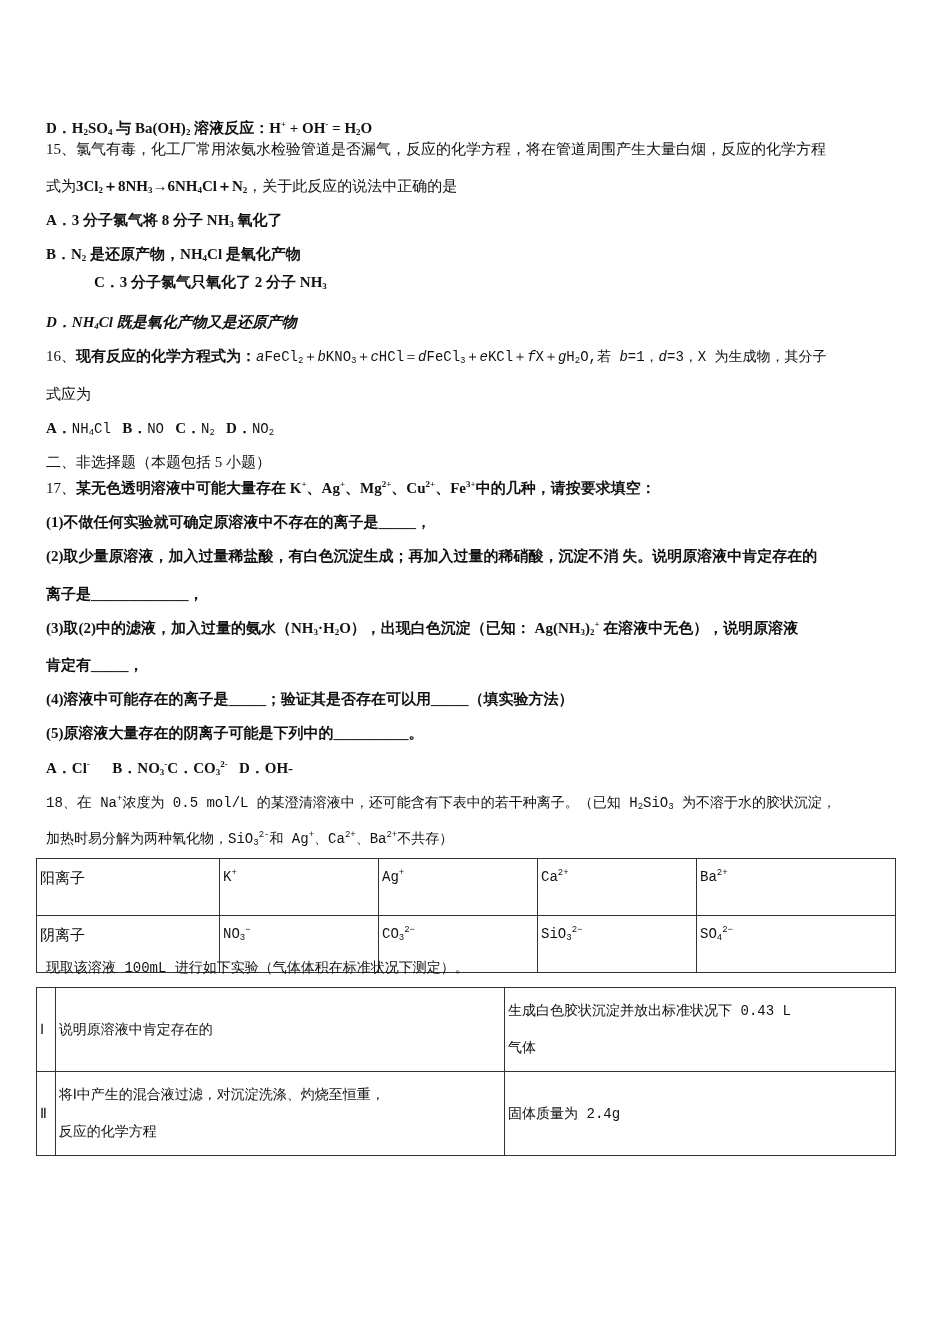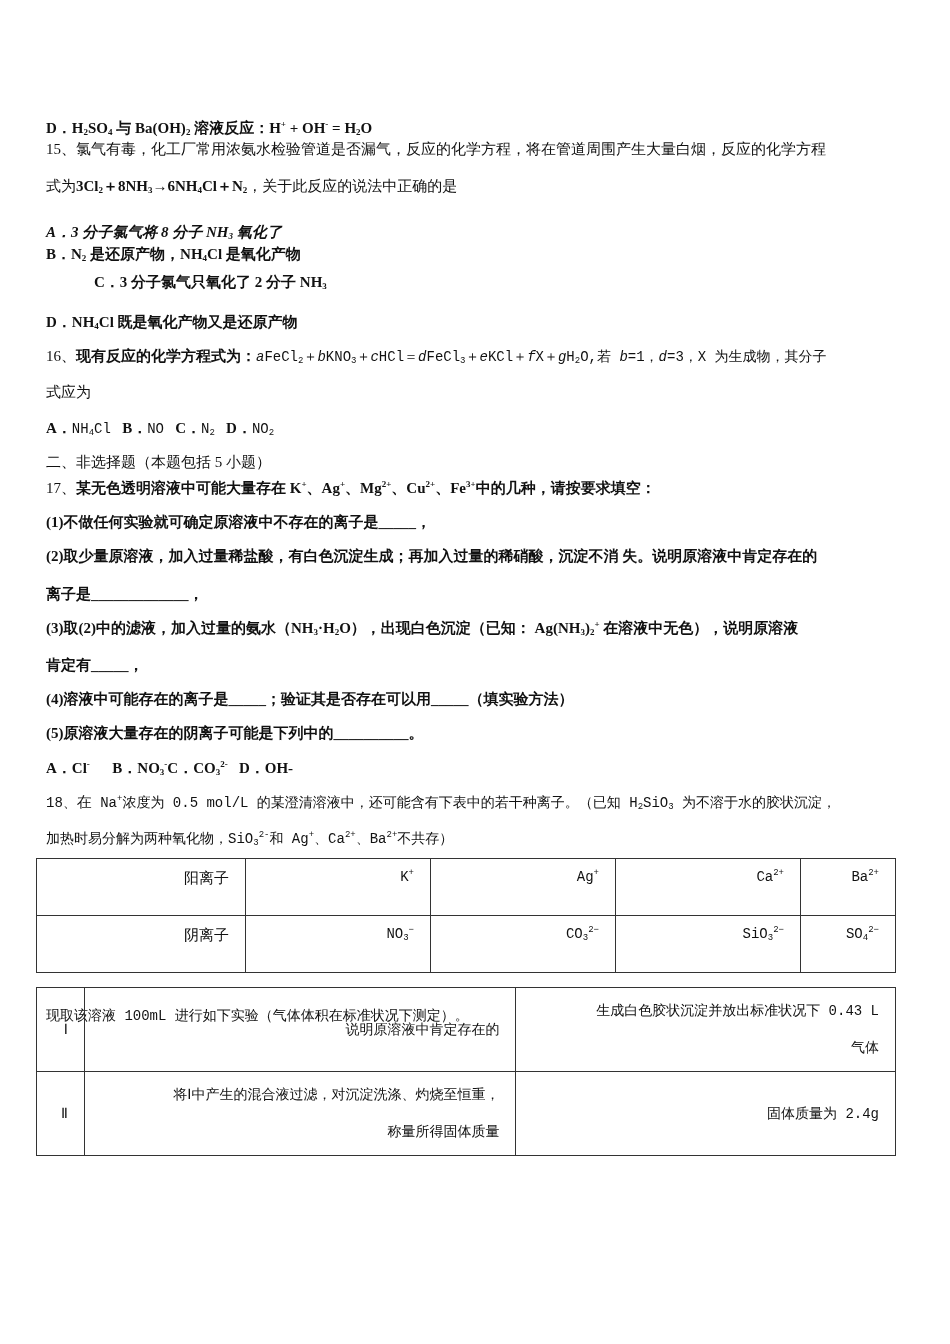--- a/index.html
+++ b/index.html
@@ -5,46 +5,46 @@
   html, body { margin: 0; padding: 0; background: #ffffff; }
   body { width: 950px; height: 1344px; position: relative; overflow: hidden;
          font-family: "Liberation Serif", "DejaVu Serif", serif; color: #111; }
   .line { position: absolute; left: 46px; font-size: 15px; white-space: nowrap; line-height: 20px; }
   .b { font-weight: bold; }
   .mono { font-family: "Liberation Mono", "DejaVu Sans Mono", monospace; font-size: 14px; }
   sub { font-size: 9px; vertical-align: -2px; line-height: 0; }
   sup { font-size: 9px; vertical-align: 6px; line-height: 0; }
   i { font-style: italic; }
   table { position: absolute; border-collapse: collapse; font-size: 15px; }
-  td { border: 1.5px solid #333; vertical-align: middle; padding: 0 16px; text-align: right; }
+  td { border: 1.5px solid #333; vertical-align: middle; padding: 0 3px; }
   .ion td { height: 46px; vertical-align: top; padding-top: 10px; }
   .exp td { vertical-align: middle; }
 </style>
 </head>
 <body>
 
 <div class="line b" style="top:118px;">
   <span>D．</span>H<sub>2</sub>SO<sub>4</sub> 与 Ba(OH)<sub>2</sub> 溶液反应：H<sup>+</sup> + OH<sup>-</sup> = H<sub>2</sub>O
 </div>
 
 <div class="line" style="top:139px;">
   <span>15、</span><span>氯气有毒，化工厂常用浓氨水检验管道是否漏气，反应的化学方程，将在管道周围产生大量白烟，反应的化学方程</span>
 </div>
 <div class="line" style="top:176px;">
   <span>式为</span><b>3Cl<sub>2</sub>＋8NH<sub>3</sub>→6NH<sub>4</sub>Cl＋N<sub>2</sub></b><span>，关于此反应的说法中正确的是</span>
 </div>
-<div class="line b" style="top:222px;font-style:italic;"><span>A．</span>3 分子氯气将 8 分子 NH<sub>3</sub> 氧化了</div>
+<div class="line b" style="top:210px;"><span>A．</span>3 分子氯气将 8 分子 NH<sub>3</sub> 氧化了</div>
 <div class="line b" style="top:244px;"><span>B．</span>N<sub>2</sub> 是还原产物，NH<sub>4</sub>Cl 是氧化产物</div>
 <div class="line b" style="top:272px;margin-left:48px;"><span>C．</span>3 分子氯气只氧化了 2 分子 NH<sub>3</sub></div>
-<div class="line b" style="top:312px;"><span>D．</span>NH<sub>4</sub>Cl 既是氧化产物又是还原产物</div>
+<div class="line b" style="top:312px;font-style:italic;"><span>D．</span>NH<sub>4</sub>Cl 既是氧化产物又是还原产物</div>
 
 <div class="line" style="top:346px;">
   <span>16、</span><b>现有反应的化学方程式为：</b><span class="mono"><i>a</i>FeCl<sub>2</sub>＋<i>b</i>KNO<sub>3</sub>＋<i>c</i>HCl＝<i>d</i>FeCl<sub>3</sub>＋<i>e</i>KCl＋<i>f</i>X＋<i>g</i>H<sub>2</sub>O</span><span class="mono">,若 <i>b</i>=1，<i>d</i>=3，X 为生成物，其分子</span>
 </div>
-<div class="line" style="top:384px;font-family:Liberation Mono, monospace;"><span>式应为</span></div>
+<div class="line" style="top:384px;"><span>式应为</span></div>
 <div class="line" style="top:418px;">
   <b>A．</b><span class="mono">NH<sub>4</sub>Cl</span>&nbsp;&nbsp;
   <b>B．</b><span class="mono">NO</span>&nbsp;&nbsp;
   <b>C．</b><span class="mono">N<sub>2</sub></span>&nbsp;&nbsp;
   <b>D．</b><span class="mono">NO<sub>2</sub></span>
 </div>
 
 <div class="line" style="top:452px;">二、非选择题（本题包括 5 小题）</div>
 
 <div class="line" style="top:478px;">
@@ -80,34 +80,34 @@
   <tr>
     <td>阴离子</td>
     <td class="mono">NO<sub>3</sub><sup>−</sup></td>
     <td class="mono">CO<sub>3</sub><sup>2−</sup></td>
     <td class="mono">SiO<sub>3</sub><sup>2−</sup></td>
     <td class="mono">SO<sub>4</sub><sup>2−</sup></td>
   </tr>
 </tbody>
   </table>
 
-<div class="line mono" style="top:1006px;">现取该溶液 100mL 进行如下实验（气体体积在标准状况下测定）。</div>
+<div class="line mono" style="top:958px;">现取该溶液 100mL 进行如下实验（气体体积在标准状况下测定）。</div>
 
 <table class="exp mono" style="left:36px; top:987px; width:860px;">
   <tbody>
   <tr style="height:84px">
     <td>Ⅰ</td>
     <td>说明原溶液中肯定存在的</td>
     <td style="line-height:37px;">
       <div>生成白色胶状沉淀并放出标准状况下 0.43 L</div>
       <div>气体</div>
     </td>
   </tr>
   <tr style="height:84px">
     <td>Ⅱ</td>
     <td style="line-height:37px;">
       <div>将Ⅰ中产生的混合液过滤，对沉淀洗涤、灼烧至恒重，</div>
-      <div>称量所得固体质量</div>
+      <div>反应的化学方程</div>
     </td>
     <td>固体质量为 2.4g</td>
   </tr>
 </tbody>
   </table>
 
 </body></html>

